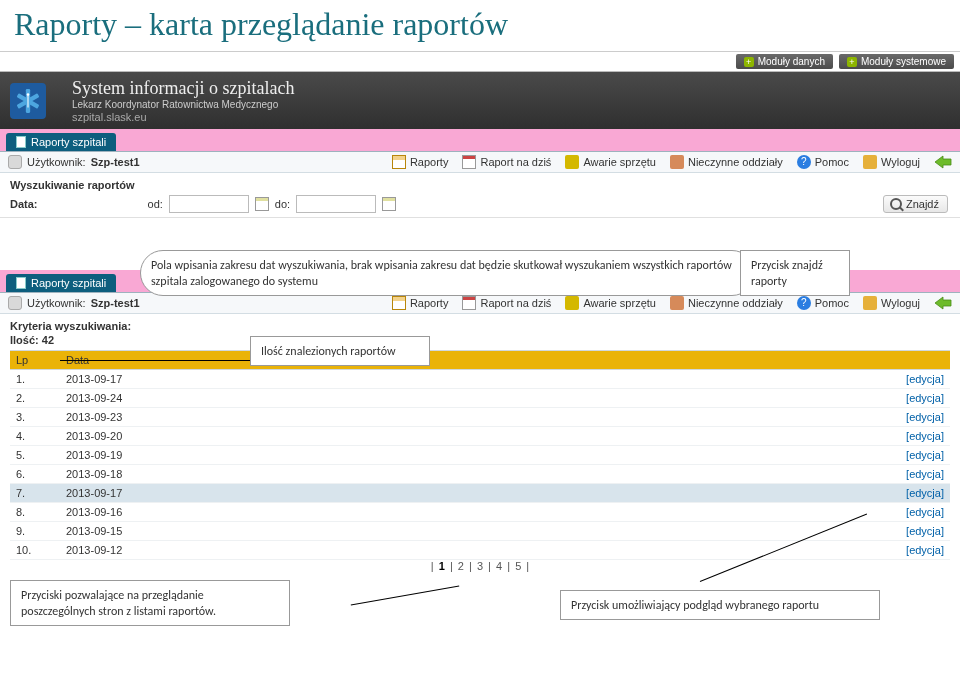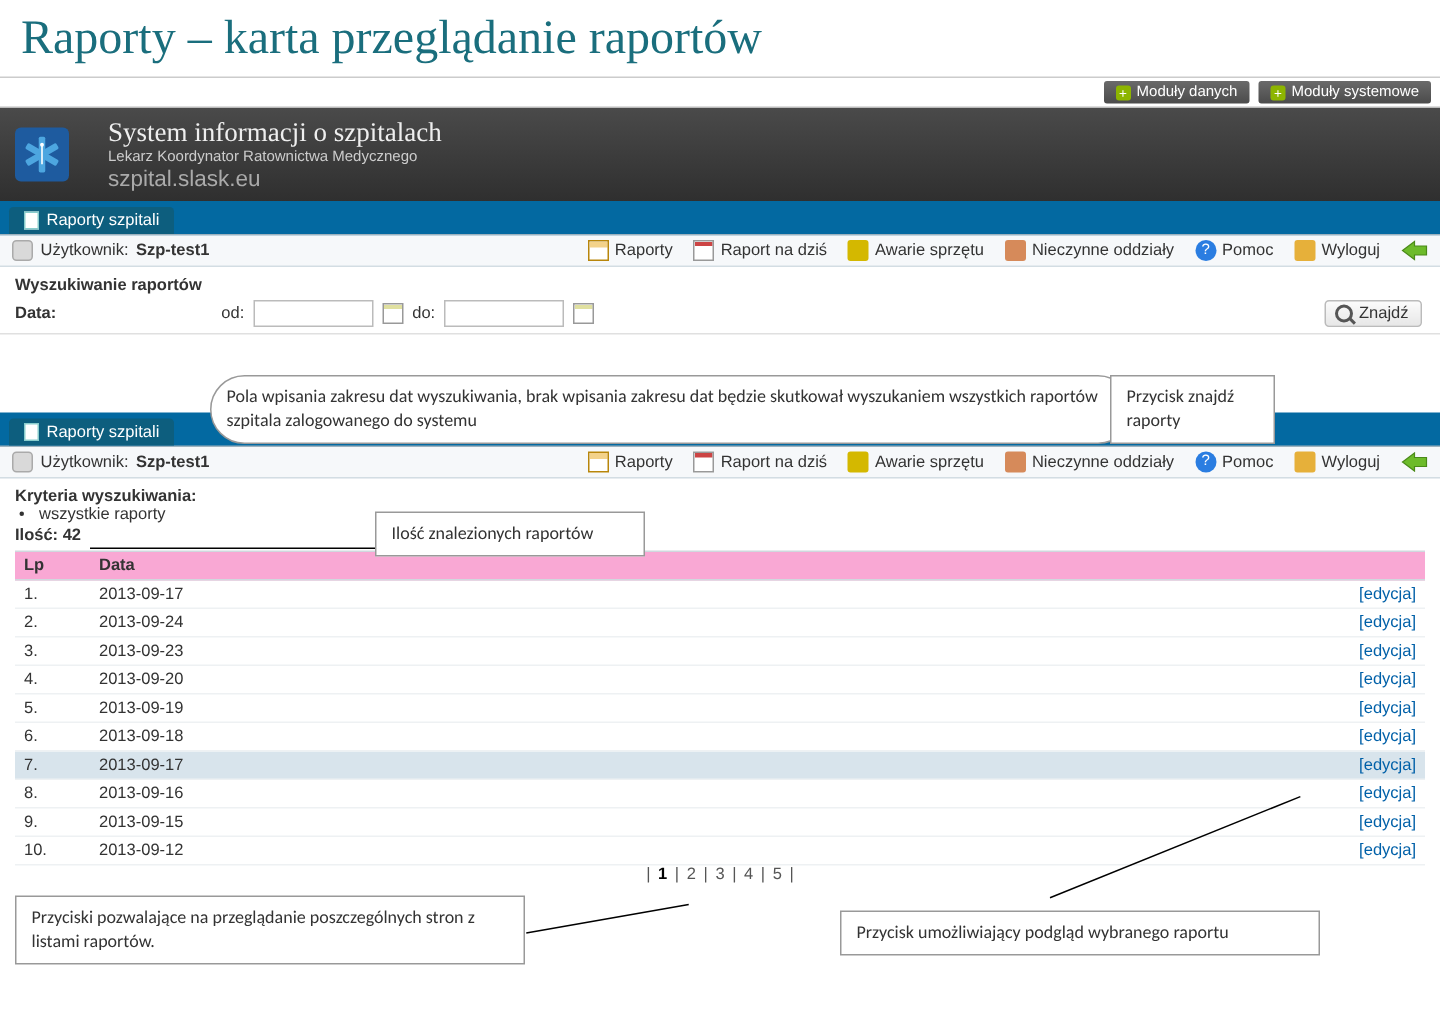--- a/index.html
+++ b/index.html
@@ -62,23 +62,23 @@
   .banner .emblem {
     width: 36px; height: 36px;
     background: #1e5b9f;
     border-radius: 4px;
     display:flex;align-items:center;justify-content:center;
   }
   .banner .emblem svg { width: 26px; height: 26px; }
   .banner .titles { display:flex; flex-direction:column; }
   .banner .t1 { font-family: Georgia, serif; font-size: 18px; color:#eee;}
   .banner .t2 { font-size: 10px; color:#ccc; }
-  .banner .t3 { font-size: 15px; color:#aaa; margin-top:1px;}
+  .banner .t3 { font-size: 11px; color:#aaa; margin-top:1px;}
   .tab-bar {
-    background: #0369a1;
+    background: #f9a8d4;
     display:flex;
     align-items:flex-end;
     padding: 4px 6px 0 6px;
     border-bottom: 1px solid #9eb2be;
   }
   .tab {
     background:#0d5e7e;
     color:#fff;
     padding: 3px 10px;
     border-radius: 3px 3px 0 0;
@@ -149,25 +149,25 @@
   .results-section .crit { font-weight:bold; }
   .results-section ul { margin-left: 16px; }
   .results-section .count { font-weight:bold; margin-top:2px;}
   .table {
     margin: 2px 10px 0 10px;
     width: calc(100% - 20px);
     border-collapse: collapse;
     font-size:11px;
   }
   .table thead td {
-    background:#f9a8d4;
+    background:#eab308;
     border-top:1px solid #d0d8de;
     border-bottom:1px solid #d0d8de;
     padding:3px 6px;
-    font-weight:bold;
+    font-weight:normal;
   }
   .table tbody td {
     padding:3px 6px;
     border-bottom:1px solid #eef1f3;
   }
   .table tbody tr.highlight { background:#d8e4ec; }
   .table .edit-link { color:#0060a8; cursor:pointer; text-align:right;}
   .pager { text-align:center; font-size:11px; color:#555; margin-top:0;}
   .pager span { padding:0 2px; cursor:pointer;}
   .pager .cur { font-weight:bold; color:#000;}
@@ -327,23 +327,20 @@
       </span>
     <span class="ico-back">
       <svg viewBox="0 0 18 14">
           <path d="M9 1 L1 7 L9 13 L9 10 L17 10 L17 4 L9 4 Z" fill="#6dbb2a" stroke="#4a8a18" stroke-width="0.8"></path>
         </svg>
     </span>
   </div>
 
   <div class="results-section" style="position:relative;">
     <div class="crit">Kryteria wyszukiwania:</div>
-    <ul>
-        <li>wszystkie raporty</li>
-      </ul>
     <div class="count">
       <span>Ilość:</span>
       <span>42</span>
     </div>
 
     <div class="callout" style="left:250px; top:22px; width:180px;">
       <span>Ilość znalezionych raportów</span>
     </div>
     <div class="leader" style="left:60px; top:46px; width:190px;"></div>
   </div>
@@ -411,21 +408,21 @@
   </table>
 
   <div class="pager">
     | <span class="cur">1</span>
     | <span>2</span>
     | <span>3</span>
     | <span>4</span>
     | <span>5</span> |
   </div>
 
-  <div class="callout" style="left:10px; bottom:-54px; width:340px;">
+  <div class="callout" style="left:10px; bottom:-54px; width:280px;">
     <span>Przyciski pozwalające na przeglądanie poszczególnych stron z listami raportów.</span>
   </div>
   <div class="leader" style="left:350px; bottom:-24px; width:110px; transform:rotate(-10deg);"></div>
 
   <div class="callout" style="left:560px; bottom:-48px; width:320px;">
     <span>Przycisk umożliwiający podgląd wybranego raportu</span>
   </div>
   <div class="leader" style="left:700px; bottom:-10px; width:180px; transform:rotate(-22deg); transform-origin:left;"></div>
 </div>
 

